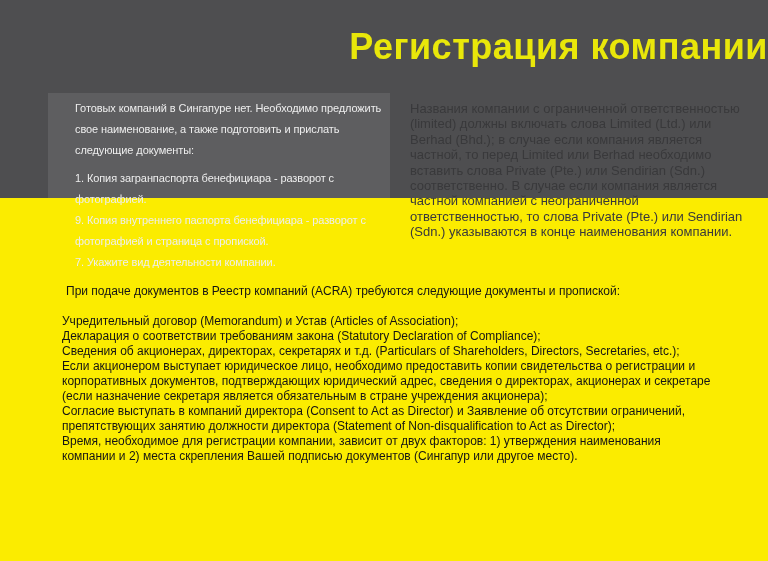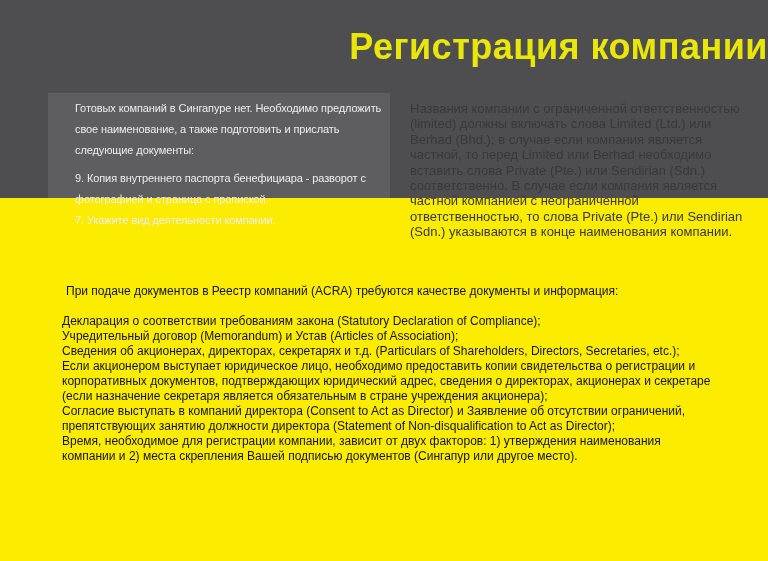--- a/index.html
+++ b/index.html
@@ -68,31 +68,32 @@
 
 <div class="slide">
   <div class="region-top"></div>
   <div class="region-bottom"></div>
 
   <h1 class="title">Регистрация компании</h1>
 
   <div class="left-panel">
     <p class="panel-intro">Готовых компаний в Сингапуре нет. Необходимо предложить свое наименование, а также подготовить и прислать следующие документы:</p>
     <div>
+        <p class="panel-item">1. Копия загранпаспорта бенефициара - разворот с фотографией.</p>
         <p class="panel-item">9. Копия внутреннего паспорта бенефициара - разворот с фотографией и страница с пропиской.</p>
         <p class="panel-item">7. Укажите вид деятельности компании.</p>
       </div>
   </div>
 
   <div class="right-note">Названия компании с ограниченной ответственностью (limited) должны включать слова Limited (Ltd.) или Berhad (Bhd.); в случае если компания является частной, то перед Limited или Berhad необходимо вставить слова Private (Pte.) или Sendirian (Sdn.) соответственно. В случае если компания является частной компанией с неограниченной ответственностью, то слова Private (Pte.) или Sendirian (Sdn.) указываются в конце наименования компании.</div>
 
   <div class="acra-section">
-    <p class="acra-heading">При подаче документов в Реестр компаний (ACRA) требуются качестве документы и информация:</p>
+    <p class="acra-heading">При подаче документов в Реестр компаний (ACRA) требуются следующие документы и пропиской:</p>
     <div>
+        <p class="acra-item">Учредительный договор (Memorandum) и Устав (Articles of Association);</p>
         <p class="acra-item">Декларация о соответствии требованиям закона (Statutory Declaration of Compliance);</p>
-        <p class="acra-item">Учредительный договор (Memorandum) и Устав (Articles of Association);</p>
         <p class="acra-item">Сведения об акционерах, директорах, секретарях и т.д. (Particulars of Shareholders, Directors, Secretaries, etc.);</p>
         <p class="acra-item">Если акционером выступает юридическое лицо, необходимо предоставить копии свидетельства о регистрации и корпоративных документов, подтверждающих юридический адрес, сведения о директорах, акционерах и секретаре (если назначение секретаря является обязательным в стране учреждения акционера);</p>
         <p class="acra-item">Согласие выступать в компаний директора (Consent to Act as Director) и Заявление об отсутствии ограничений, препятствующих занятию должности директора (Statement of Non-disqualification to Act as Director);</p>
         <p class="acra-item">Время, необходимое для регистрации компании, зависит от двух факторов: 1) утверждения наименования компании и 2) места скрепления Вашей подписью документов (Сингапур или другое место).</p>
       </div>
   </div>
 </div>
 
 </body></html>

